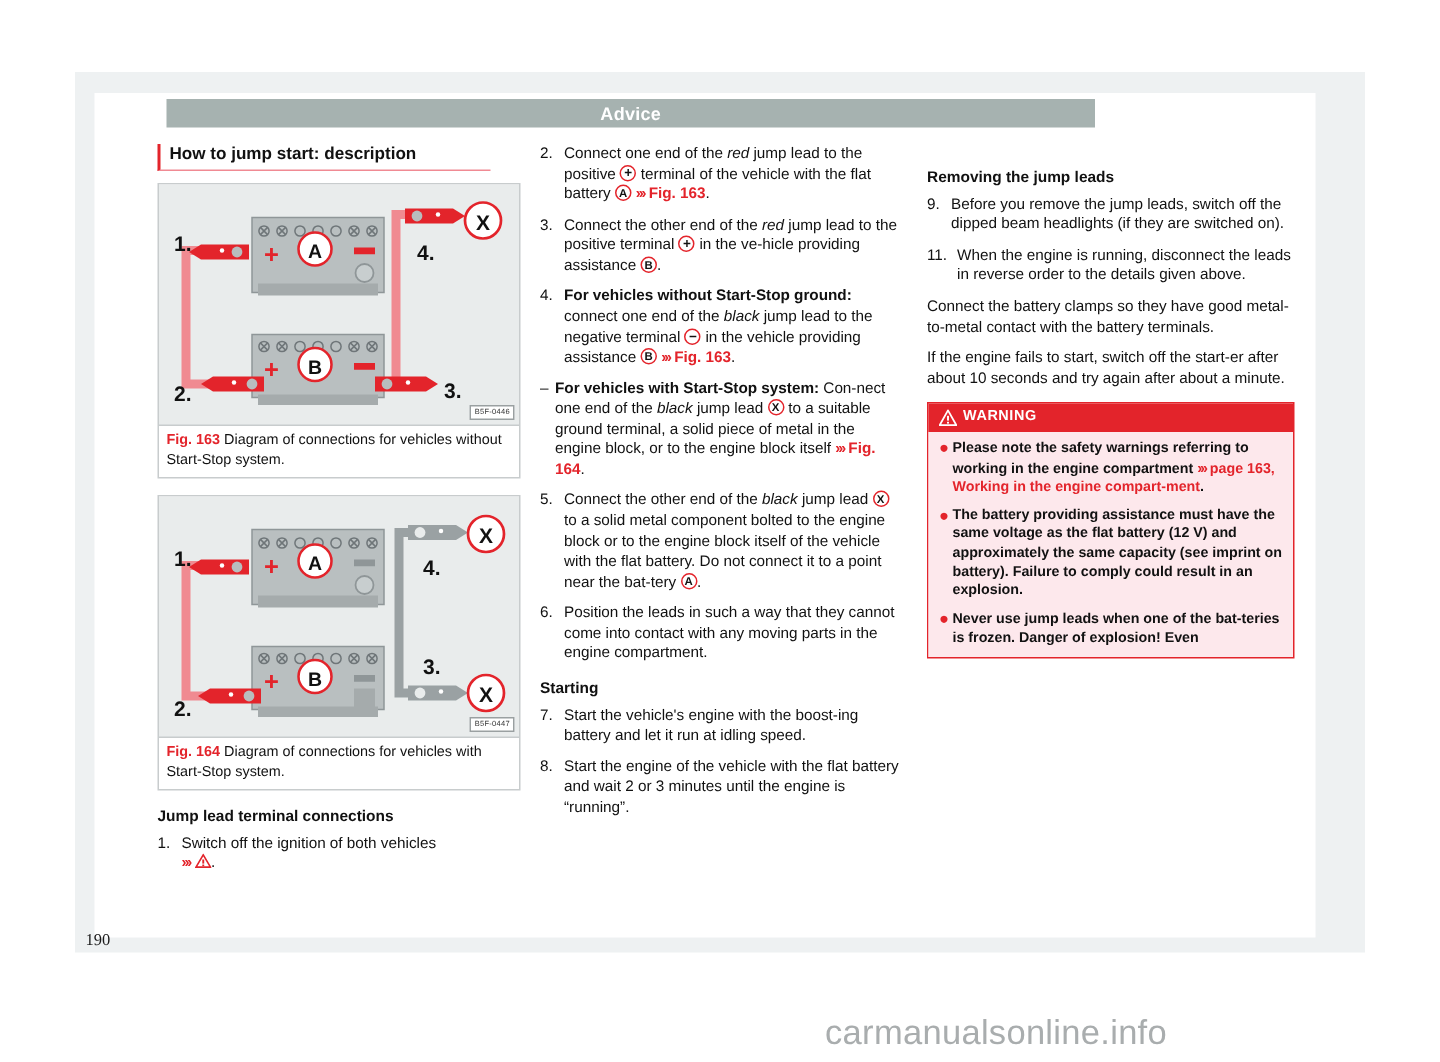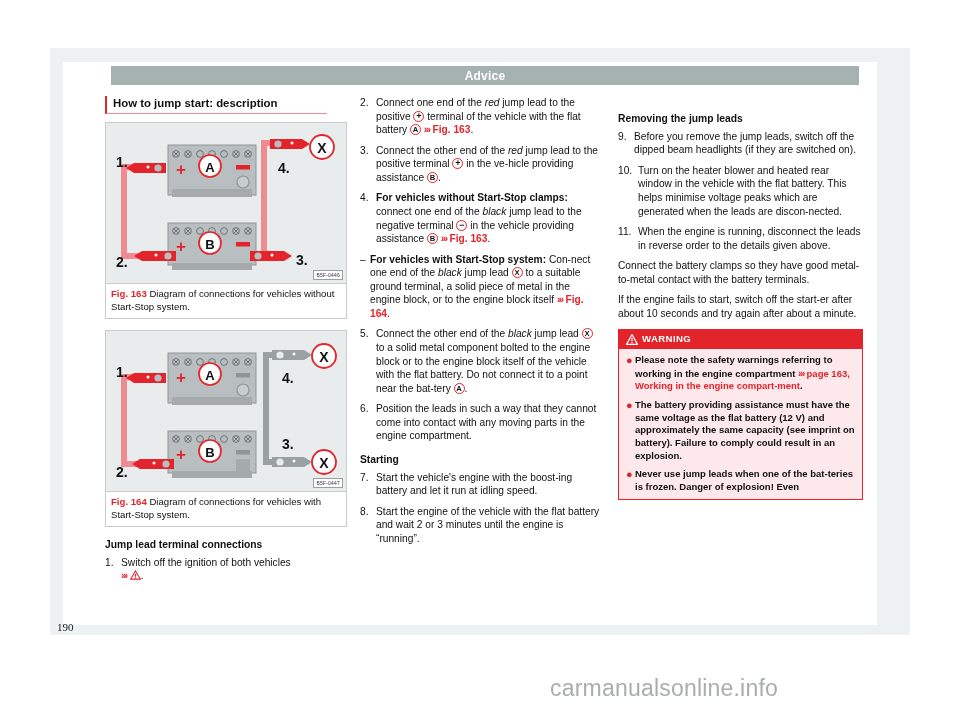--- a/index.html
+++ b/index.html
@@ -13,21 +13,21 @@
   }
   .page-outer{
     position:absolute; left:50px; top:48px; width:860px; height:587px;
     background:#eef1f2;
   }
   .page-white{
     position:absolute; left:63px; top:62px; width:814px; height:563px;
     background:#ffffff;
   }
   .chapter-bar{
-    position:absolute; left:111px; top:66px; width:748px; height:19px;
+    position:absolute; left:111px; top:66px; width:619px; height:19px;
     background:#a6b2b0;
     color:#ffffff; font-size:12px; font-weight:bold;
     display:flex; align-items:center; justify-content:center;
     letter-spacing:.2px;
   }
   .page-num{
     position:absolute; left:57px; top:621px;
     font-size:11px; color:#1a1a1a;
     font-family:"Liberation Serif", serif;
   }
@@ -331,21 +331,21 @@
     <span class="bd"><span>Connect one end of the </span><span class="ital">red</span><span> jump lead to the positive </span><span class="mk sym">+</span><span> terminal of the vehicle with the flat battery </span><span class="mk">A</span> <span class="chev">›››</span> <span class="red bold">Fig. 163</span><span>.</span></span>
   </div>
 
   <div class="li">
     <span class="num">3.</span>
     <span class="bd"><span>Connect the other end of the </span><span class="ital">red</span><span> jump lead to the positive terminal </span><span class="mk sym">+</span><span> in the ve-hicle providing assistance </span><span class="mk">B</span><span>.</span></span>
   </div>
 
   <div class="li">
     <span class="num">4.</span>
-    <span class="bd"><span class="bold">For vehicles without Start-Stop clamps:</span><span> connect one end of the </span><span class="ital">black</span><span> jump lead to the negative terminal </span><span class="mk sym">−</span><span> in the vehicle providing assistance </span><span class="mk">B</span> <span class="chev">›››</span> <span class="red bold">Fig. 163</span><span>.</span></span>
+    <span class="bd"><span class="bold">For vehicles without Start-Stop ground:</span><span> connect one end of the </span><span class="ital">black</span><span> jump lead to the negative terminal </span><span class="mk sym">−</span><span> in the vehicle providing assistance </span><span class="mk">B</span> <span class="chev">›››</span> <span class="red bold">Fig. 163</span><span>.</span></span>
   </div>
 
   <div class="li">
     <span class="num dash">–</span>
     <span class="bd"><span class="bold">For vehicles with Start-Stop system:</span><span> Con-nect one end of the </span><span class="ital">black</span><span> jump lead </span><span class="mk">X</span><span> to a suitable ground terminal, a solid piece of metal in the engine block, or to the engine block itself </span><span class="chev">›››</span> <span class="red bold">Fig. 164</span><span>.</span></span>
   </div>
 
   <div class="li">
     <span class="num">5.</span>
     <span class="bd"><span>Connect the other end of the </span><span class="ital">black</span><span> jump lead </span><span class="mk">X</span><span> to a solid metal component bolted to the engine block or to the engine block itself of the vehicle with the flat battery. Do not connect it to a point near the bat-tery </span><span class="mk">A</span><span>.</span></span>
@@ -371,24 +371,20 @@
 
 <div class="col col-3">
 
   <h3 class="sub first">Removing the jump leads</h3>
 
   <div class="li">
     <span class="num">9.</span>
     <span class="bd">Before you remove the jump leads, switch off the dipped beam headlights (if they are switched on).</span>
   </div>
 
-  <div class="li">
-    <span class="num wide">10.</span>
-    <span class="bd">Turn on the heater blower and heated rear window in the vehicle with the flat battery. This helps minimise voltage peaks which are generated when the leads are discon-nected.</span>
-  </div>
 
   <div class="li">
     <span class="num wide">11.</span>
     <span class="bd">When the engine is running, disconnect the leads in reverse order to the details given above.</span>
   </div>
 
   <p>Connect the battery clamps so they have good metal-to-metal contact with the battery terminals.</p>
   <p>If the engine fails to start, switch off the start-er after about 10 seconds and try again after about a minute.</p>
 
   <div class="warnbox">

